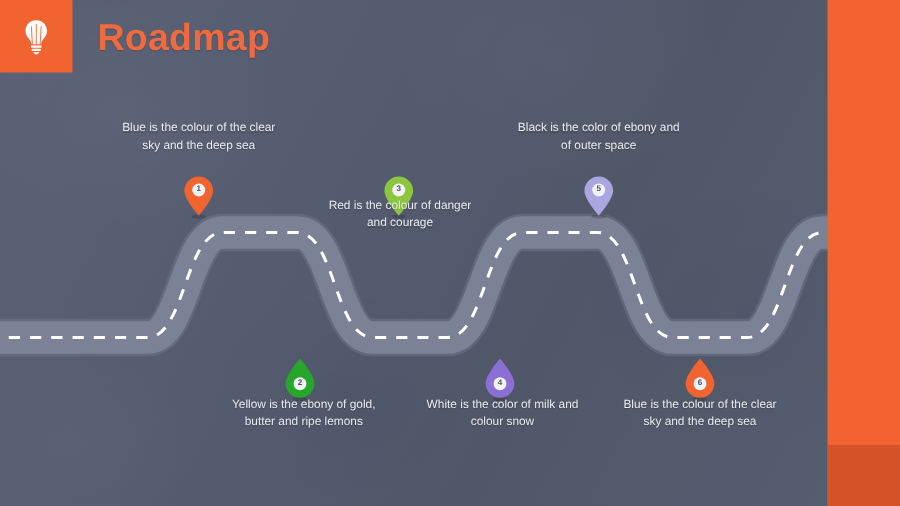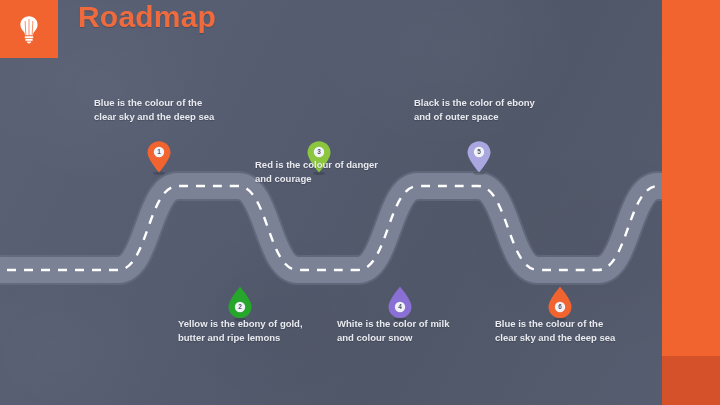--- a/index.html
+++ b/index.html
@@ -33,40 +33,40 @@
     color:#f2844f;font-size:15px;font-weight:bold;letter-spacing:.5px;
   }
   
   #header-badge{
     position:absolute;left:0;top:0;width:58px;height:58px;
     background:#f2642f;
     display:flex;align-items:center;justify-content:center;
   }
   #bulb-icon{display:block;}
   #title{
-    position:absolute;left:78px;top:0;
+    position:absolute;left:78px;top:14px;
     color:#ef6b3d;font-size:30px;font-weight:bold;letter-spacing:.2px;
     text-shadow:0 1px 1px rgba(0,0,0,.18);
   }
   
   #road-layer{position:absolute;left:0;top:0;width:720px;height:405px;}
   
   .pin{position:absolute;width:26px;height:33px;}
   .pin svg{display:block;overflow:visible;}
   .pin .pinnum{
     position:absolute;left:0;width:26px;text-align:center;
     font-size:6.5px;font-weight:bold;color:#4c5266;line-height:1;
   }
   .pin.down .pinnum{top:8.5px;}
   .pin.up   .pinnum{top:9.5px;}
   
   .cap{
-    position:absolute;
+    position:absolute;text-align:center;
     color:#e9ebf0;font-size:9.5px;line-height:1.45;
-    font-weight:bold;
+    font-weight:normal;
     text-shadow:0 1px 1px rgba(0,0,0,.22);
   }
 </style>
 </head>
 <body>
 
 <div id="slide">
 
   <svg id="road-layer" viewBox="0 0 720 405" width="720" height="405">
     <defs>

